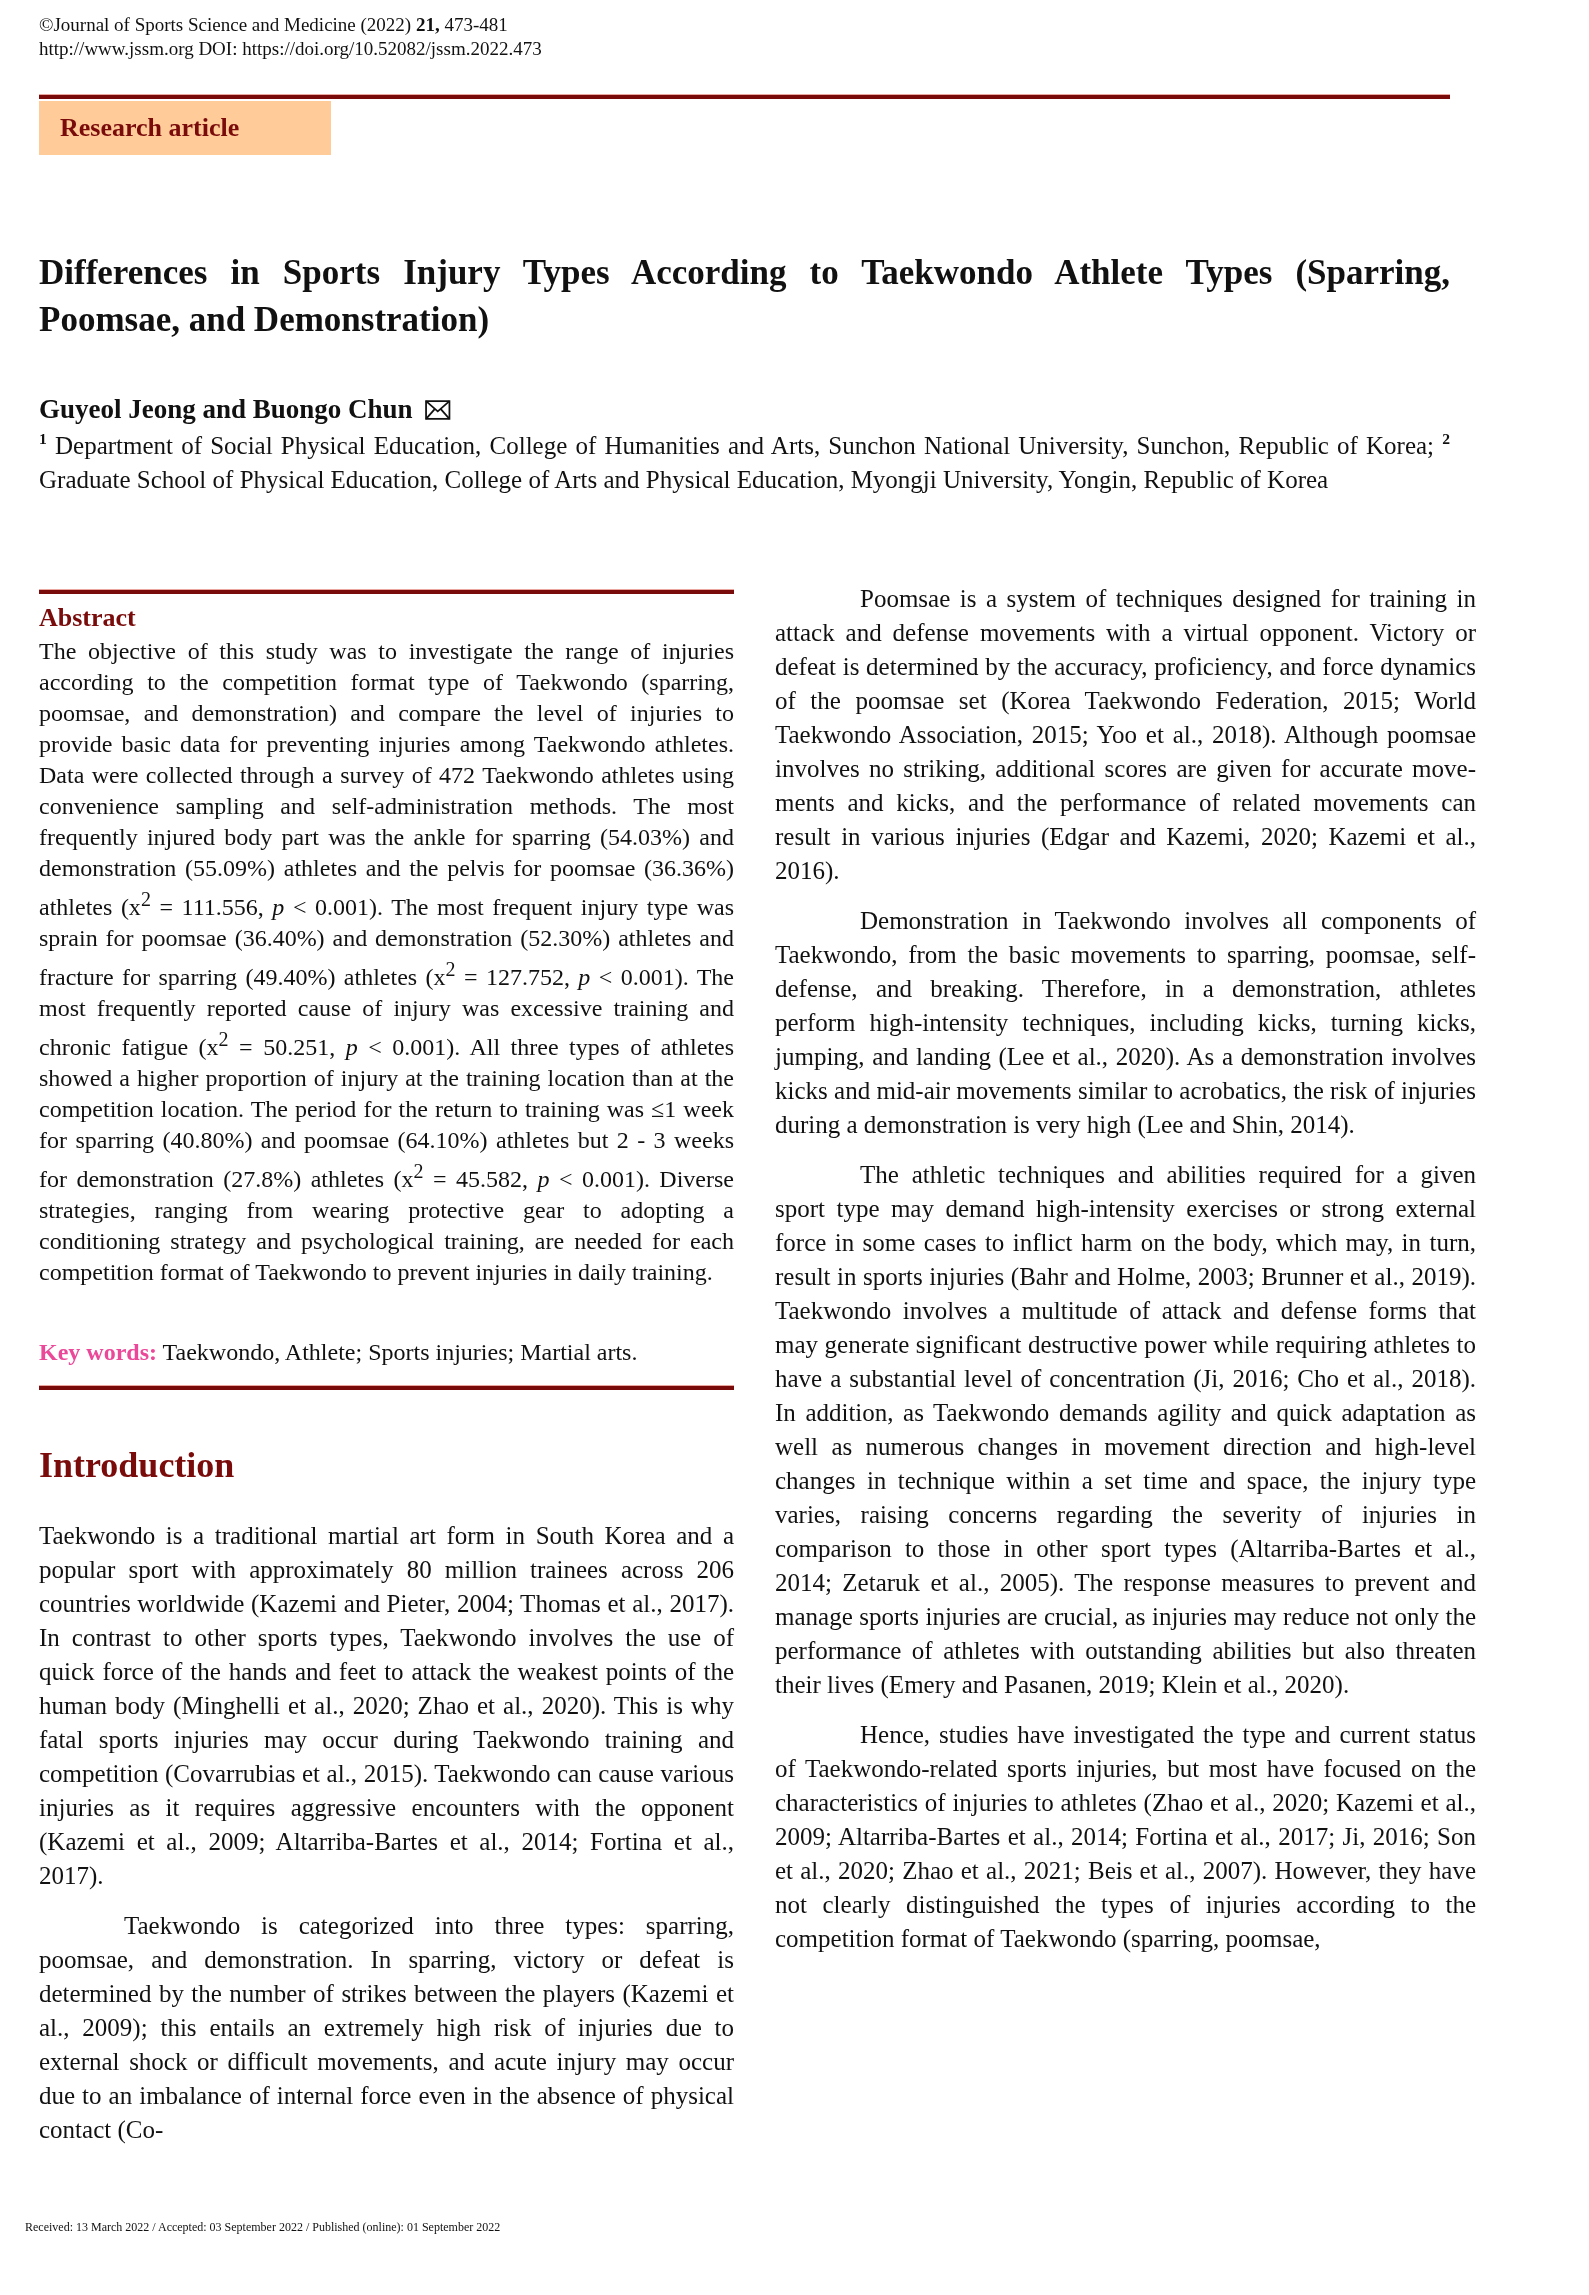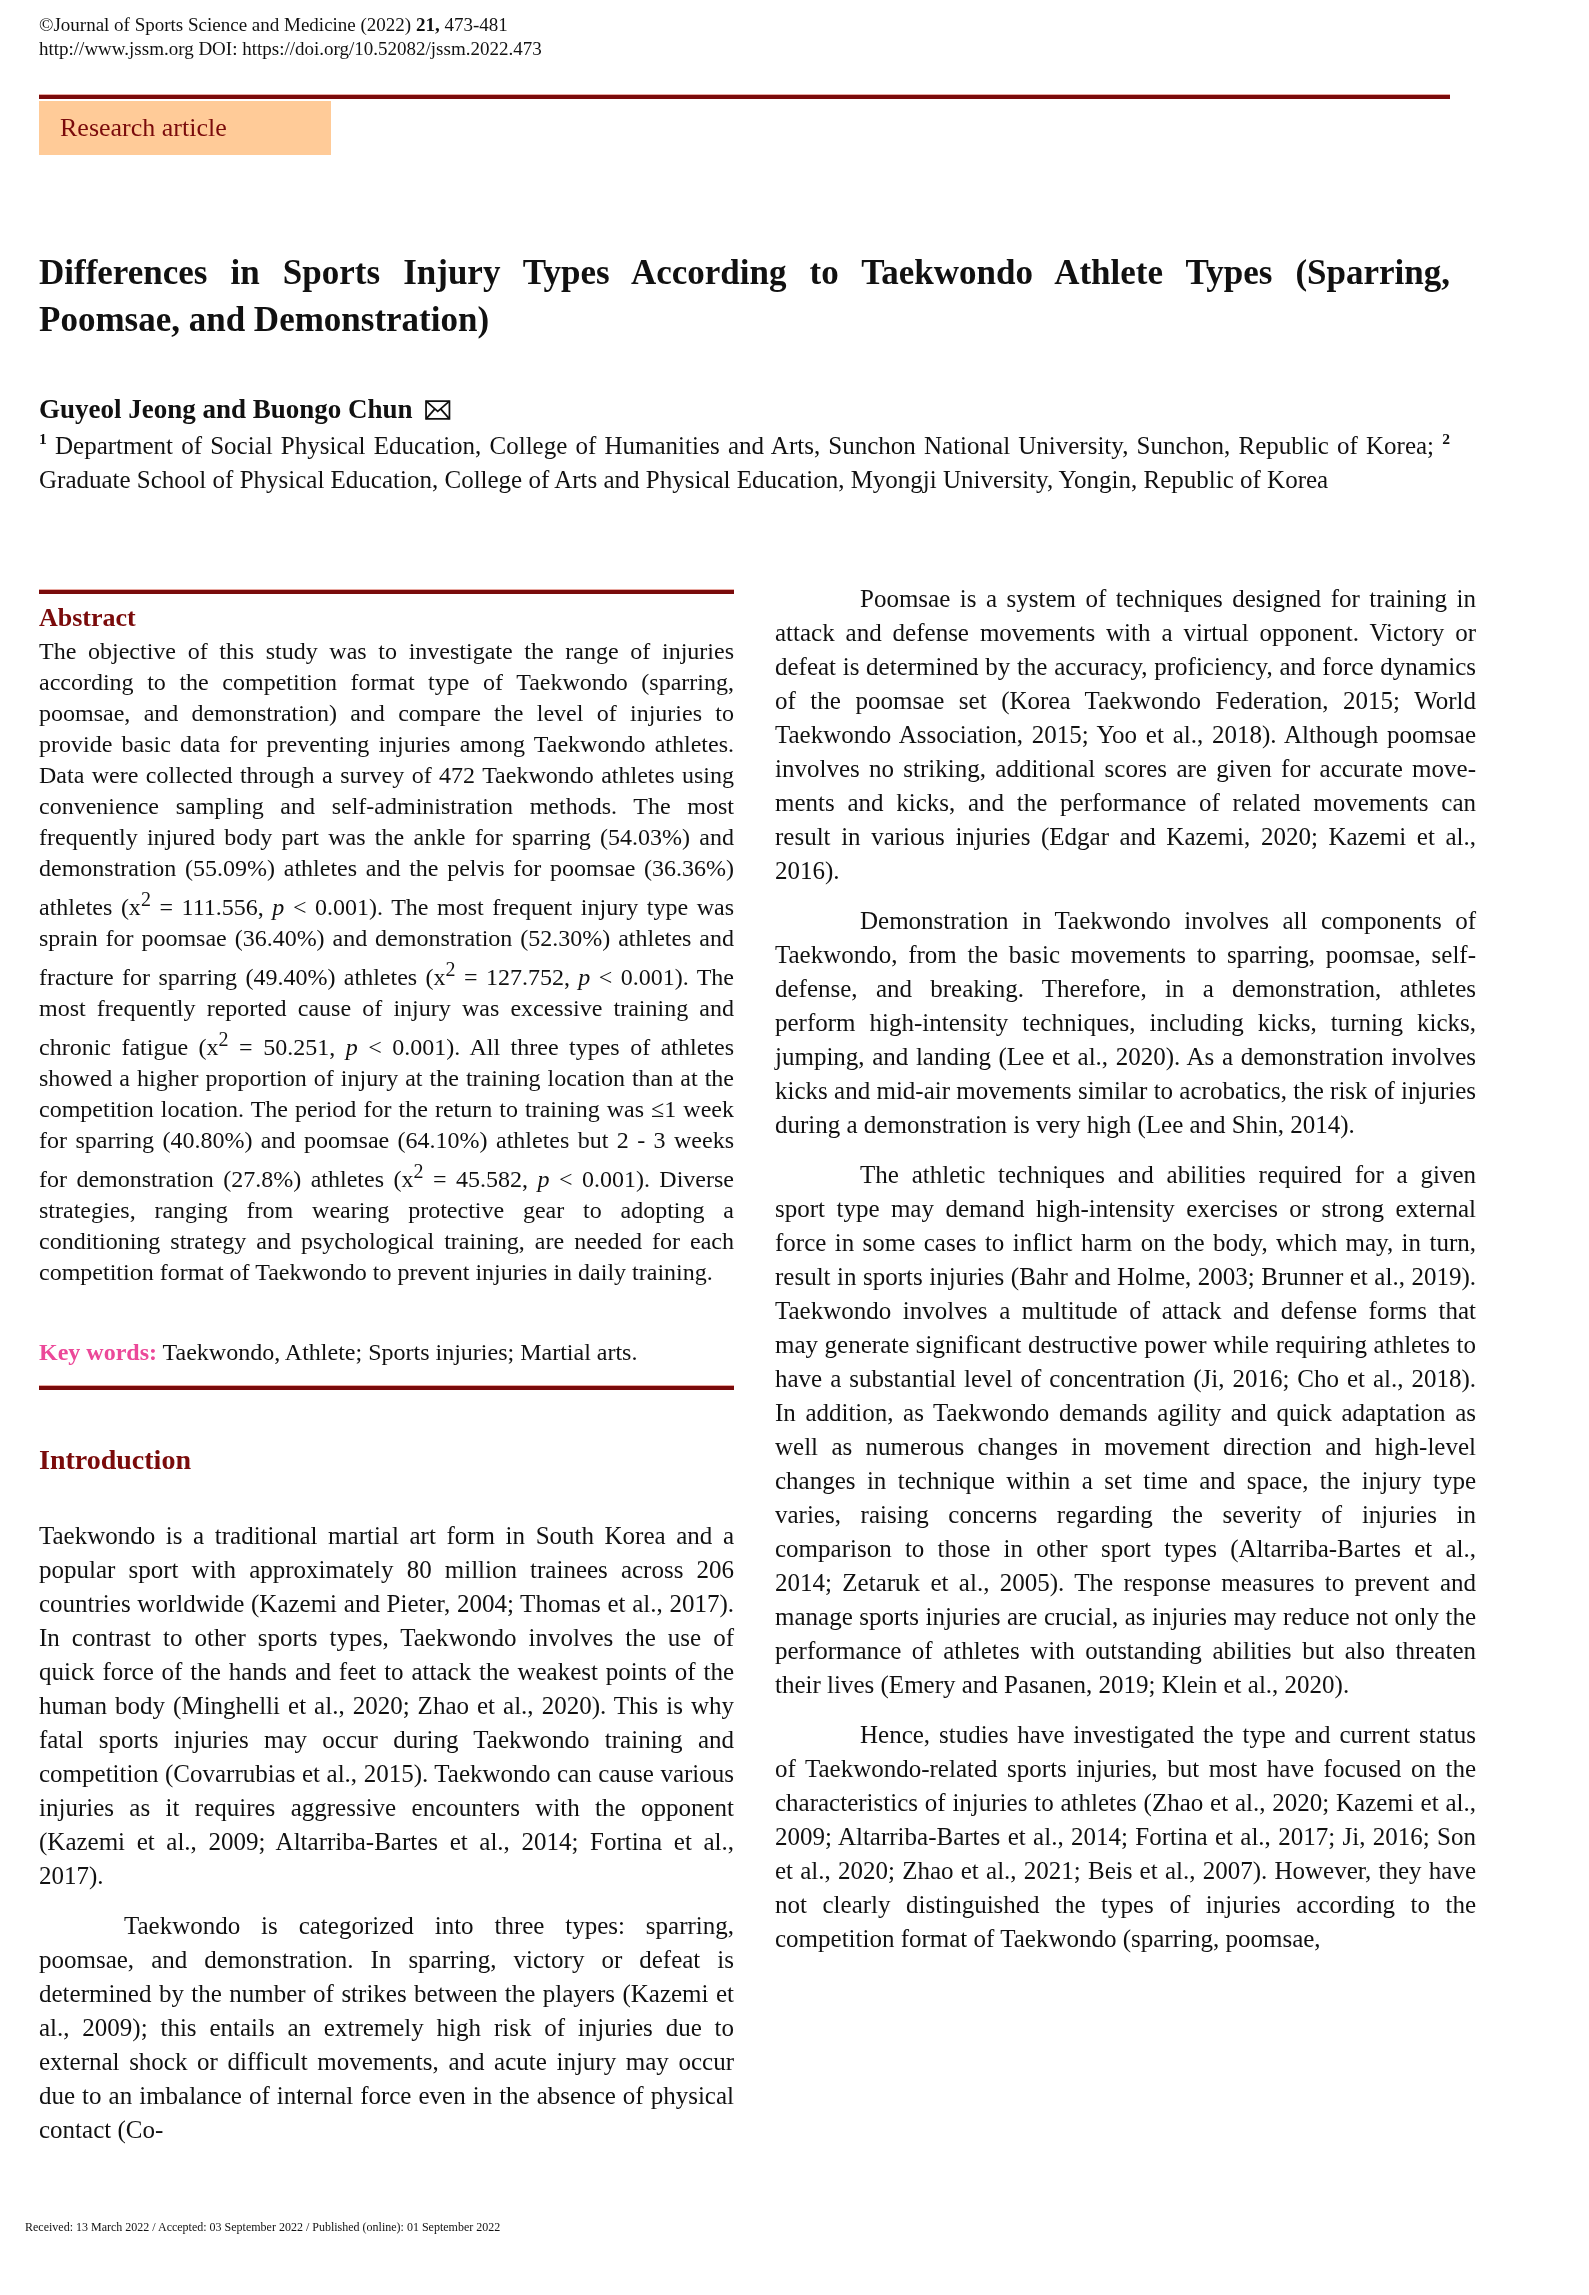--- a/index.html
+++ b/index.html
@@ -5,38 +5,38 @@
   html, body { margin: 0; padding: 0; background: #ffffff; }
   body {
     width: 1590px; height: 2295px; position: relative; overflow: hidden;
     font-family: "Liberation Serif", "DejaVu Serif", serif; color: #111;
   }
   .abs { position: absolute; }
   .journal-line { left: 39px; font-size: 19px; line-height: 24px; white-space: nowrap; }
   .journal-line b { font-weight: bold; }
   .top-rule { left: 39px; top: 94px; width: 1411px; height: 3.5px; background: #7a0b0b; border-top: 0.7px solid #e9a79f; }
   .badge { left: 39px; top: 101px; width: 292px; height: 54px; background: #ffcb98; }
-  .badge span { position: absolute; left: 21px; top: 12px; font-size: 26px; font-weight: normal; color: #7a0b0b; }
+  .badge span { position: absolute; left: 21px; top: 12px; font-size: 26px; font-weight: bold; color: #7a0b0b; }
   .title { left: 39px; top: 249px; width: 1411px; font-size: 35px; font-weight: bold; line-height: 47px; text-align: justify; text-align-last: left; }
   .authors { left: 39px; top: 394px; font-size: 27px; font-weight: bold; white-space: nowrap; }
   .mail-icon { display: inline-block; vertical-align: -2.1px; margin-left: 5.7px; }
   .affil { left: 39px; top: 429px; width: 1411px; font-size: 25px; line-height: 34px; text-align: justify; }
   .affil sup { font-size: 15.6px; font-weight: bold; vertical-align: 10px; line-height: 0; }
 
   .col-left { left: 39px; width: 701px; }
   .col-right { left: 775px; width: 701px; }
   .rule-red { height: 3.5px; background: #7a0b0b; border-top: 0.7px solid #e9a79f; }
   .abstract-head { font-size: 26px; font-weight: bold; color: #7a0b0b; }
   .body-text { font-size: 25px; line-height: 34px; text-align: justify; hyphens: manual; }
   .body-text p { margin: 0; }
   .body-text p.indent { text-indent: 85px; margin-top: 16px; }
   .abstract-text { font-size: 24px; line-height: 31px; text-align: justify; }
   .keywords { font-size: 24px; line-height: 31px; white-space: nowrap; }
   .keywords .kw-label { color: #ec4899; font-weight: bold; }
-  .section-head { font-size: 28px; font-weight: bold; color: #7a0b0b; }
+  .section-head { font-size: 36px; font-weight: bold; color: #7a0b0b; }
   .footer { left: 25px; top: 2220px; font-size: 12px; white-space: nowrap; }
 </style>
 </head>
 <body>
 
 <div class="abs journal-line" style="top:12.7px;"><span>©Journal of Sports Science and Medicine (2022) </span><b>21,</b><span> 473-481</span></div>
 <div class="abs journal-line" style="top:37px;">http://www.jssm.org DOI: https://doi.org/10.52082/jssm.2022.473</div>
 
 <div class="abs top-rule"></div>
 <div class="abs badge">

